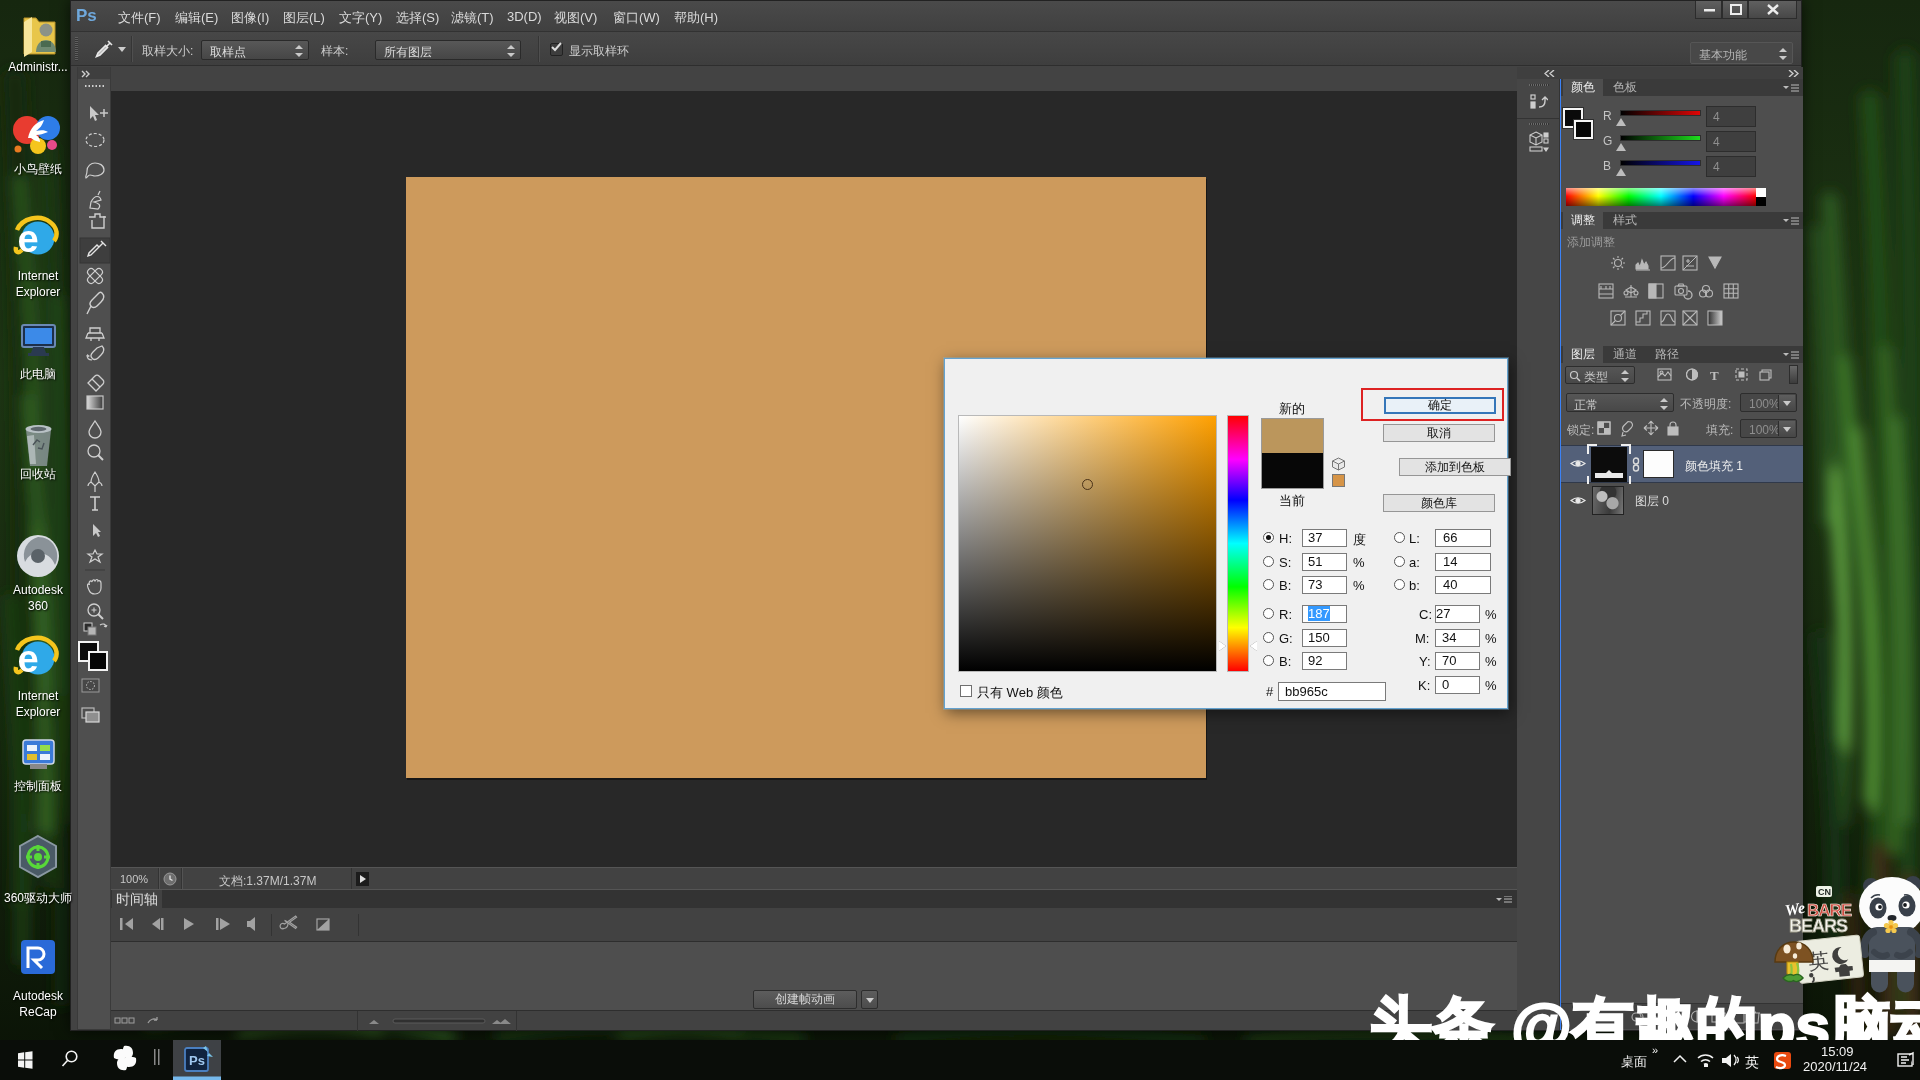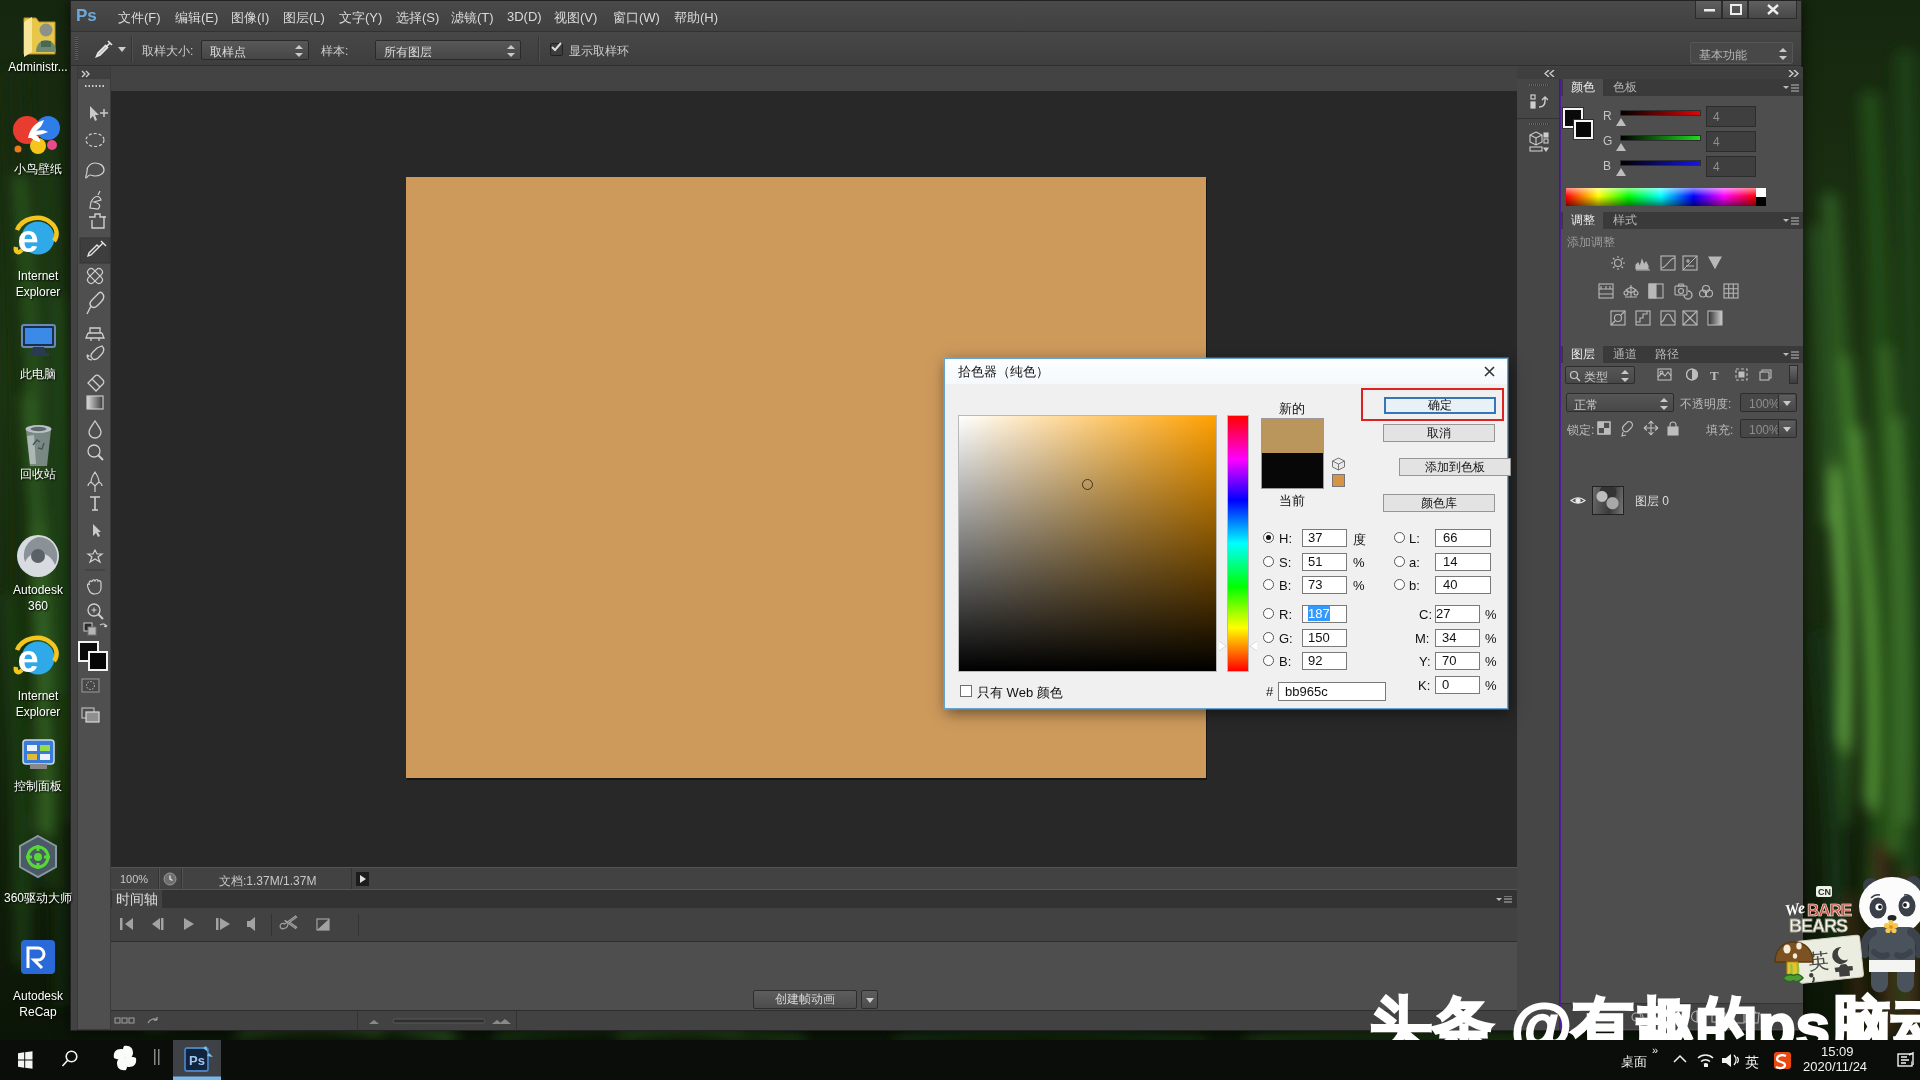--- a/index.html
+++ b/index.html
@@ -23,21 +23,21 @@
 
 #toolbar{position:absolute;left:6px;top:66px;width:34px;height:963px;background:#4f4f4f;border:1px solid #3a3a3a;border-top:none;}
 
 #tabbar{position:absolute;left:40px;top:66px;width:1406px;height:24px;background:#2c2c2c;}
 #doctab{position:absolute;left:1px;top:1px;width:356px;height:23px;background:#3b3b3b;color:#c6c6c6;font-size:12px;line-height:23px;padding-left:9px;}
 #canvas{position:absolute;left:40px;top:90px;width:1406px;height:776px;background:#282828;}
 #docimg{position:absolute;left:295px;top:86px;width:800px;height:601px;background:#cd9a5c;box-shadow:1px 2px 0 rgba(0,0,0,.45);}
 #statusbar{position:absolute;left:40px;top:866px;width:1406px;height:22px;background:#424242;border-top:1px solid #555;font-size:11px;color:#c8c8c8;}
 #timeline{position:absolute;left:40px;top:888px;width:1406px;height:141px;background:#4e4e4e;}
 
-#rightcol{position:absolute;left:1446px;top:66px;width:286px;height:963px;background:#4c1d95;padding-left:40px;}
+#rightcol{position:absolute;left:1446px;top:66px;width:286px;height:963px;background:#3b82f6;padding-left:40px;}
 .ptabbar{position:absolute;left:44px;width:242px;height:17px;background:#3a3a3a;}
 .ptab{position:absolute;top:0;height:17px;font-size:12px;color:#b4b4b4;text-align:center;line-height:17px;}
 .ptab.act{background:#4e4e4e;color:#ececec;}
 .pmenu{position:absolute;right:4px;top:5px;width:16px;height:8px;}
 .panel{position:absolute;left:44px;width:242px;background:#4e4e4e;}
 
 #dlg{position:absolute;left:944px;top:358px;width:564px;height:351px;background:#f0f0f0;border:1px solid #64a2cf;box-shadow:0 0 0 1px rgba(120,180,220,.35),2px 4px 14px rgba(0,0,0,.5);}
 #dlgtitle{position:absolute;left:0;top:0;width:100%;height:25px;background:linear-gradient(#fdfeff,#f4f9fd);color:#111;font-size:13px;line-height:25px;padding-left:13px;}
 .btn{position:absolute;background:#e3e3e3;border:1px solid #969696;font-size:12px;color:#111;text-align:center;}
 .fld{position:absolute;background:#fff;border:1px solid #7a7a7a;font-size:13px;color:#111;}
@@ -493,20 +493,38 @@
             </g>
         </g>
       </svg>
       <div style="position:absolute;left:145px;top:59px;font-size:12px;color:#b9b9b9;">填充:</div>
       <div style="position:absolute;left:179px;top:56px;width:57px;height:19px;background:#474747;border:1px solid #2d2d2d;border-radius:2px;">
         <span style="position:absolute;left:8px;top:3px;font-size:12px;color:#8e8e8e;">100%</span>
         <div style="position:absolute;right:1px;top:1px;width:17px;height:15px;background:linear-gradient(#5e5e5e,#474747);border-left:1px solid #2d2d2d;">
             <div style="position:absolute;left:4px;top:6px;border-left:4px solid transparent;border-right:4px solid transparent;border-top:5px solid #c9c9c9;"></div>
           </div>
       </div>
+      <div style="position:absolute;left:0;top:82px;width:100%;height:38px;background:#536079;border-top:1px solid #30394a;border-bottom:1px solid #30394a;">
+        <svg style="position:absolute;left:9px;top:12px;" width="16" height="11">
+            <path d="M1 5.5 Q8 0 15 5.5 Q8 11 1 5.5z" fill="none" stroke="#e8e8e8" stroke-width="1.2"></path>
+            <circle cx="8" cy="5.5" r="2.6" fill="#e8e8e8"></circle>
+          </svg>
+        <div style="position:absolute;left:30px;top:1px;width:36px;height:35px;background:#0c0c0c;"></div>
+        <svg style="position:absolute;left:26px;top:-2px;" width="44" height="43">
+          <path d="M1 10 v-9 h9 M34 1 h9 v9 M43 32 v9 h-9 M10 41 h-9 v-9" fill="none" stroke="#f0f0f0" stroke-width="2"></path>
+          <rect x="8" y="29" width="28" height="5" fill="#e9e9e9"></rect>
+            <path d="M19 29 l3-3 3 3z" fill="#e9e9e9"></path>
+        </svg>
+        <svg style="position:absolute;left:70px;top:11px;" width="10" height="16">
+            <rect x="2.5" y="1" width="5" height="6" rx="2.5" fill="none" stroke="#dcdcdc" stroke-width="1.4"></rect>
+            <rect x="2.5" y="8" width="5" height="6" rx="2.5" fill="none" stroke="#dcdcdc" stroke-width="1.4"></rect>
+          </svg>
+        <div style="position:absolute;left:82px;top:4px;width:31px;height:28px;background:#fdfdfd;border:1px solid #2a2a2a;"></div>
+        <div style="position:absolute;left:124px;top:12px;font-size:12px;color:#eee;">颜色填充 1</div>
+      </div>
       <div style="position:absolute;left:0;top:121px;width:100%;height:34px;background:#4e4e4e;">
         <svg style="position:absolute;left:9px;top:11px;" width="16" height="11">
             <path d="M1 5.5 Q8 0 15 5.5 Q8 11 1 5.5z" fill="none" stroke="#e8e8e8" stroke-width="1.2"></path>
             <circle cx="8" cy="5.5" r="2.6" fill="#e8e8e8"></circle>
           </svg>
         <div style="position:absolute;left:31px;top:2px;width:32px;height:29px;background:radial-gradient(circle at 30% 35%,#bdbdbd 0 18%,transparent 22%),radial-gradient(circle at 65% 60%,#a8a8a8 0 22%,transparent 26%),radial-gradient(circle at 50% 20%,#333 0 30%,transparent 34%),linear-gradient(100deg,#6a6a6a,#3a3a3a 60%,#777);border:1px solid #222;"></div>
         <div style="position:absolute;left:74px;top:9px;font-size:12px;color:#ddd;">图层 0</div>
       </div>
       <div style="position:absolute;left:0;top:640px;width:100%;height:26px;background:#424242;border-top:1px solid #333;">
         <svg style="position:absolute;left:69px;top:5px;" width="130" height="16">
@@ -532,23 +550,20 @@
           <g transform="translate(120,2)">
                 <path d="M1 2 h9 M2 2 l1 10 h5 l1-10 M5.5 2 v-1.5"></path>
               </g>
          </g>
         </svg>
       </div>
     </div>
   </div>
 </div>
 <div id="dlg">
-  <div id="dlgtitle">拾色器（纯色）<svg style="position:absolute;right:12px;top:7px;" width="11" height="11">
-        <path d="M1 1 L10 10 M10 1 L1 10" stroke="#333" stroke-width="1.6"></path>
-      </svg></div>
   <div style="position:absolute;left:14px;top:57px;width:257px;height:255px;background:linear-gradient(to bottom,rgba(0,0,0,0),#000),linear-gradient(to right,#fff,#ffa000);outline:1px solid #b9b9b9;"></div>
   <div style="position:absolute;left:137px;top:120px;width:11px;height:11px;border:1.5px solid #4a3218;border-radius:50%;"></div>
   <div style="position:absolute;left:283px;top:57px;width:20px;height:255px;outline:1px solid #b9b9b9;background:linear-gradient(to bottom,#f00 0%,#f0f 17%,#00f 33%,#0ff 50%,#0f0 67%,#ff0 83%,#f00 100%);"></div>
   <div style="position:absolute;left:274px;top:282px;width:0;height:0;border-top:5px solid transparent;border-bottom:5px solid transparent;border-left:7px solid #fff;filter:drop-shadow(0 0 .5px #555);"></div>
   <div style="position:absolute;left:305px;top:282px;width:0;height:0;border-top:5px solid transparent;border-bottom:5px solid transparent;border-right:7px solid #fff;filter:drop-shadow(0 0 .5px #555);"></div>
   <div class="dlab" style="left:334px;top:41px;">新的</div>
   <div style="position:absolute;left:316px;top:59px;width:63px;height:71px;border:1px solid #9a9a9a;">
     <div style="position:absolute;left:0;top:0;width:61px;height:34px;background:#bb965c;"></div>
     <div style="position:absolute;left:0;top:34px;width:61px;height:35px;background:#070707;"></div>
   </div>

